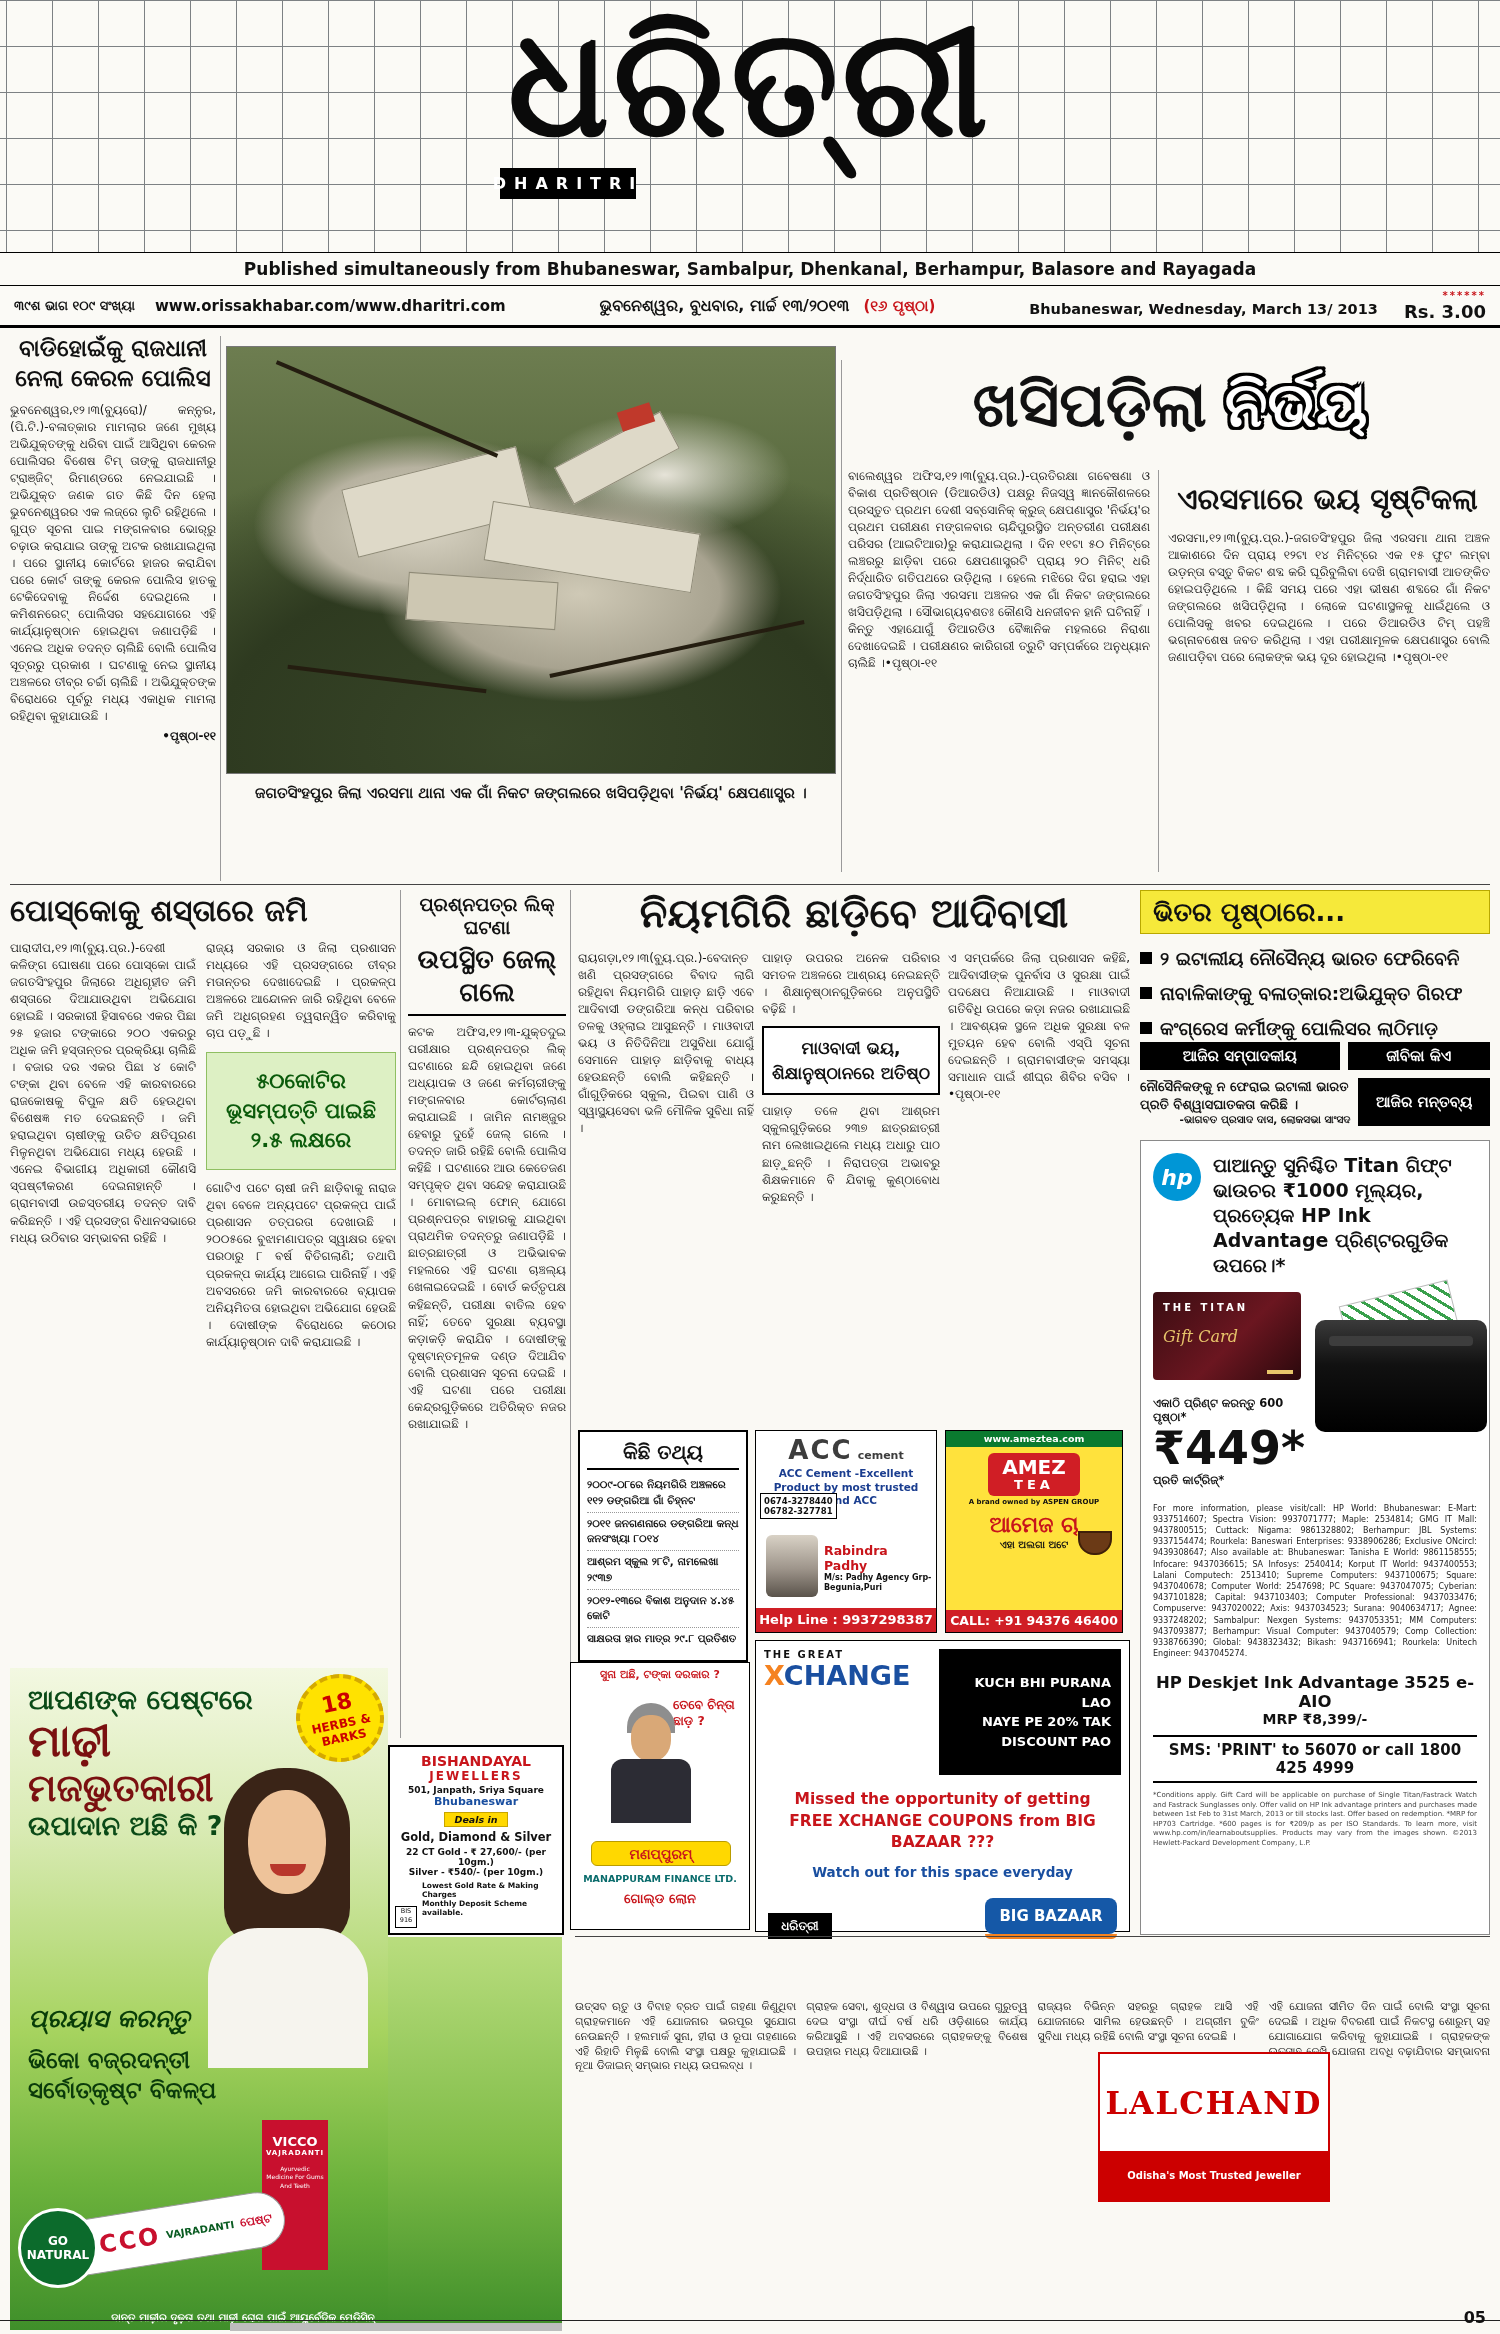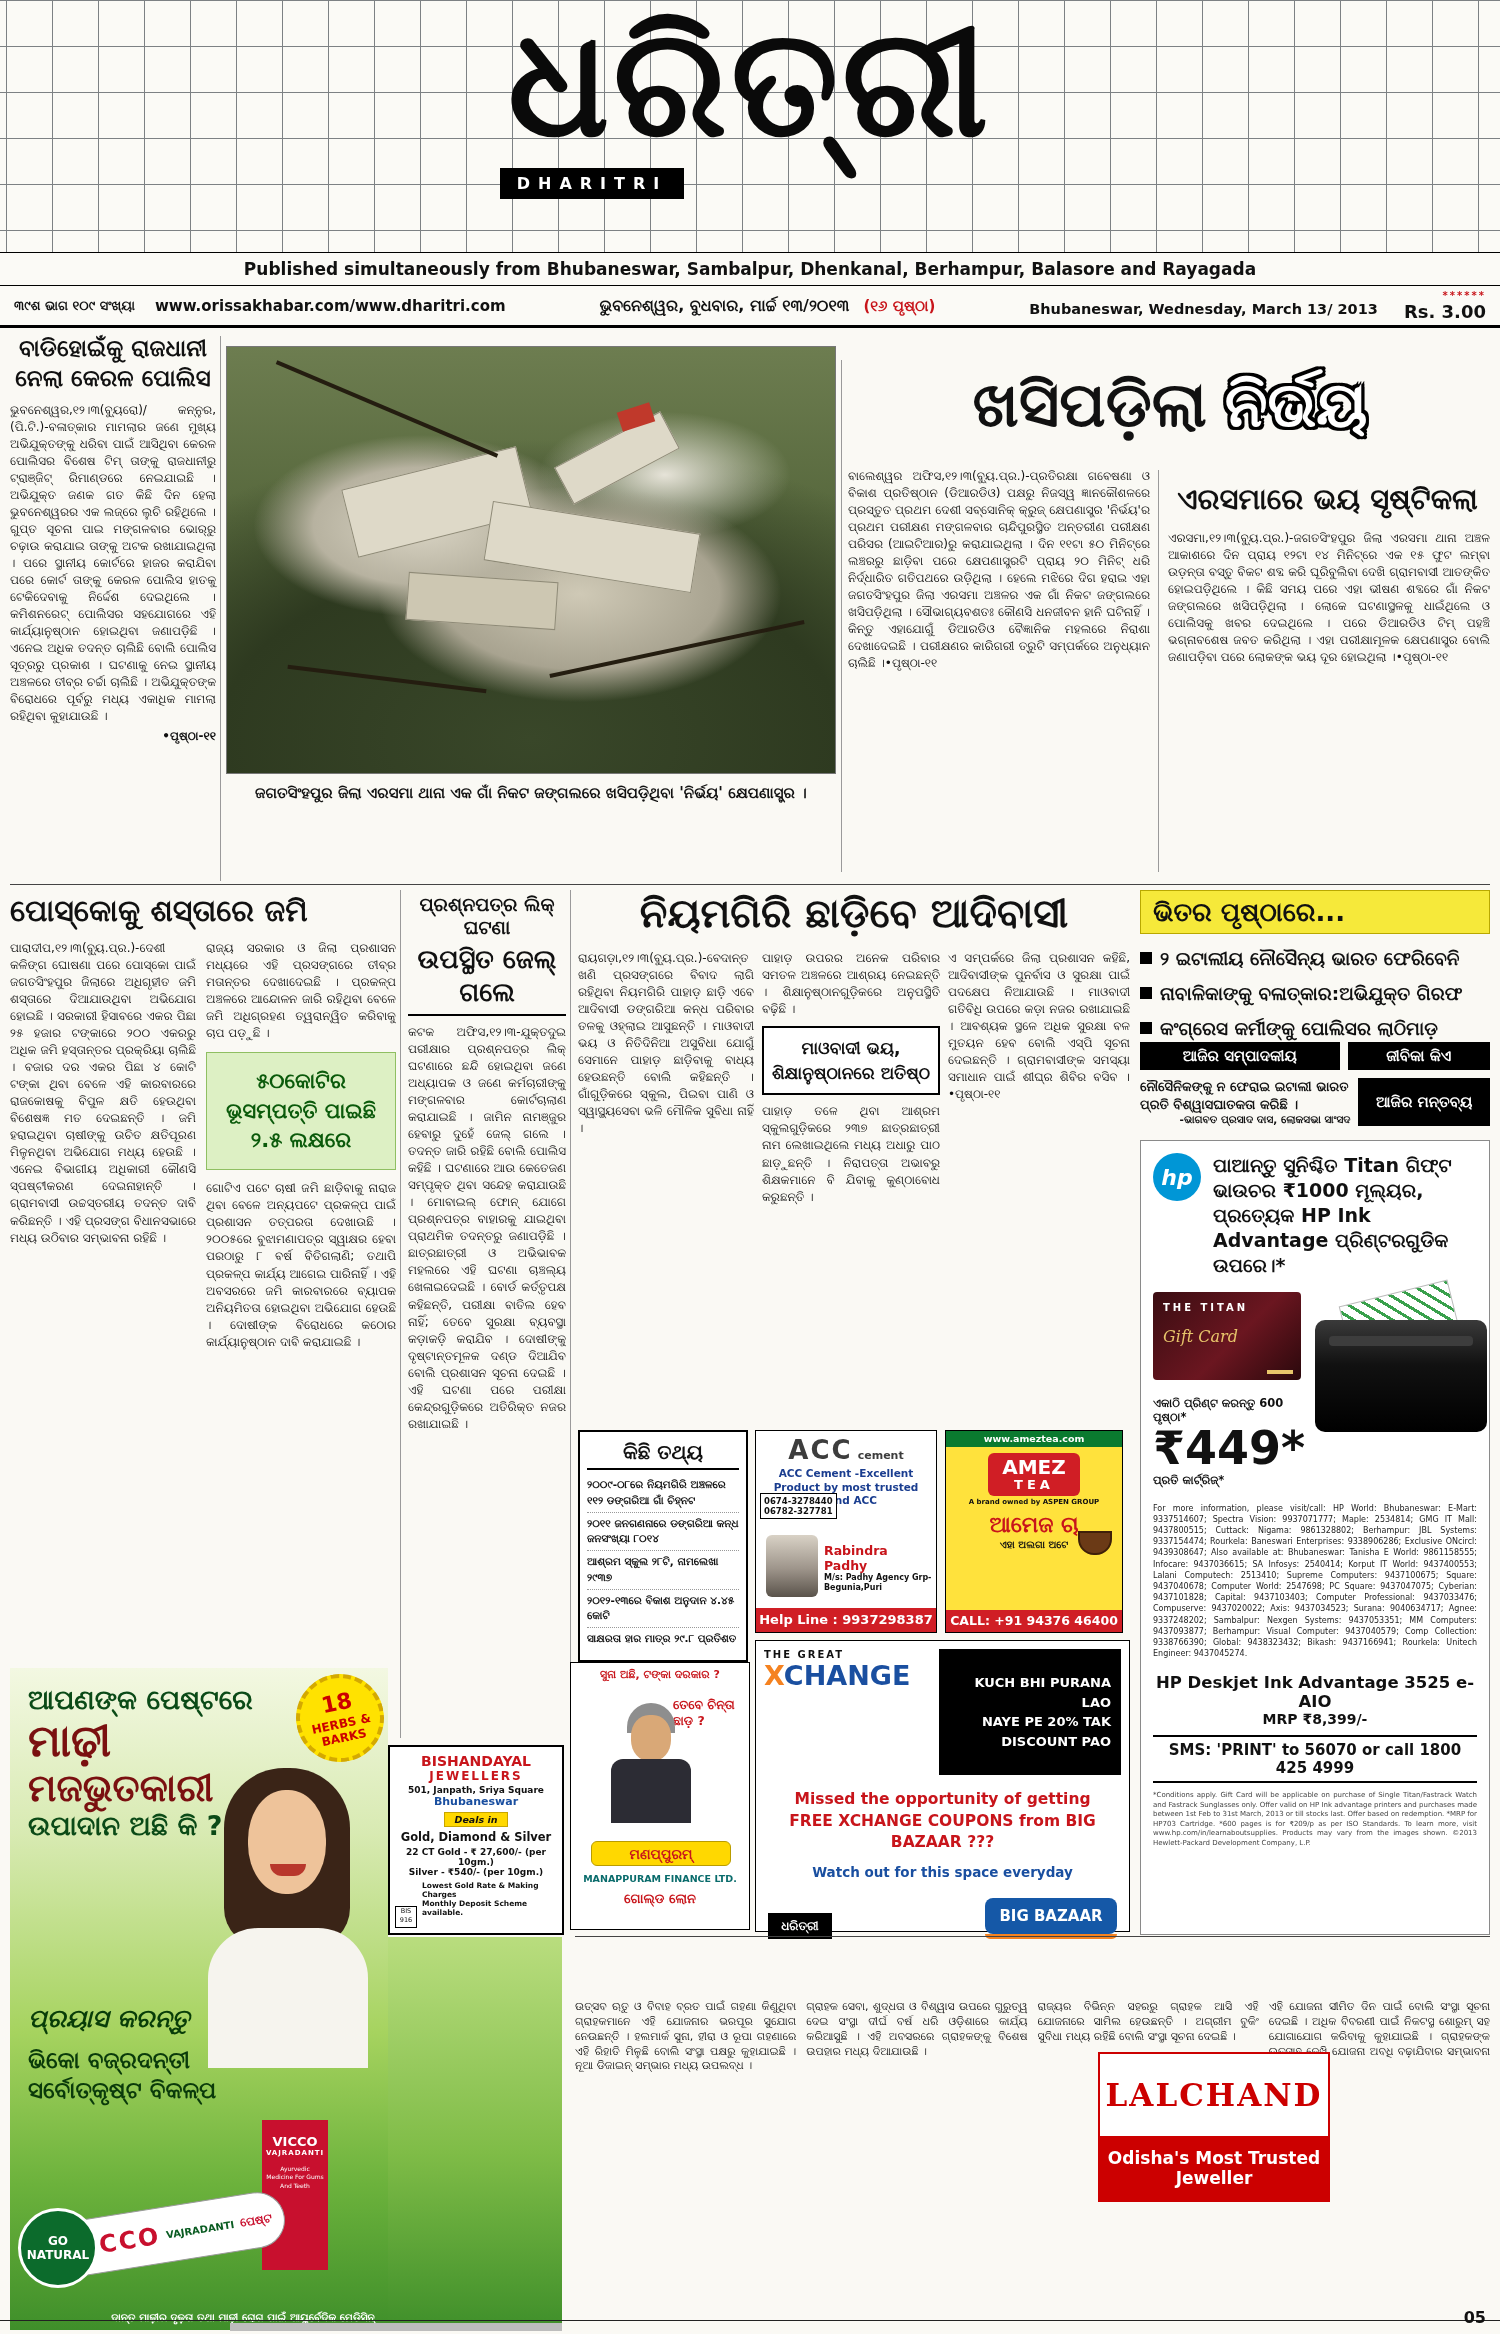--- a/index.html
+++ b/index.html
@@ -11,21 +11,21 @@
 .c{text-align:center}
 .jtext{font-size:12px;line-height:1.42;text-align:justify}
 .small{font-size:11px;line-height:1.35;text-align:justify}
 .vrule{position:absolute;width:1px;background:#9a9a9a}
 .hrule{position:absolute;height:1px;background:#444}
 
 .grid{position:absolute;left:0;top:0;width:1500px;height:252px;
  background-image:linear-gradient(to right,#7d8184 1px,transparent 1px),linear-gradient(to bottom,#7d8184 1px,transparent 1px);
  background-size:46px 46px;background-position:6px 0;background-color:#fbfaf6}
 .np-title{position:absolute;left:0;top:2px;width:100%;text-align:center;font-size:150px;line-height:1.08;font-weight:bold;color:#0a0a0a;letter-spacing:4px}
-.np-en{position:absolute;left:500px;top:168px;width:184px;height:31px;background:#000;color:#fff;display:flex;align-items:center;justify-content:center;letter-spacing:8px;font-size:16px;font-weight:bold}
+.np-en{position:absolute;left:500px;top:168px;width:136px;height:31px;background:#000;color:#fff;display:flex;align-items:center;justify-content:center;letter-spacing:8px;font-size:16px;font-weight:bold}
 .tagline{position:absolute;left:0;top:252px;width:100%;height:34px;border-top:1px solid #000;border-bottom:1px solid #000;display:flex;align-items:center;justify-content:center;font-weight:bold;font-size:17px;background:#fbfaf6}
 .infobar{position:absolute;left:0;top:286px;width:100%;height:42px;border-bottom:3px solid #000;display:flex;align-items:center;justify-content:space-between;padding:0 14px;background:#fbfaf6}
 .red{color:#c8151b}
 
 .outline{color:#fff;text-shadow:-3px -3px 0 #000,3px -3px 0 #000,-3px 3px 0 #000,3px 3px 0 #000,0 3px 0 #000,3px 0 0 #000,0 -3px 0 #000,-3px 0 0 #000}
 
 .photo{position:absolute;left:226px;top:346px;width:610px;height:428px;overflow:hidden;border:1px solid #777;
  background:
  radial-gradient(ellipse 240px 130px at 32% 42%,#d9d4c4 0%,#b7b2a0 45%,rgba(0,0,0,0) 70%),
  radial-gradient(ellipse 280px 150px at 58% 58%,#cfc9b6 0%,#a8a390 50%,rgba(0,0,0,0) 72%),
@@ -67,21 +67,21 @@
 .gonat{position:absolute;left:8px;bottom:42px;width:80px;height:80px;border-radius:50%;background:#0c6b2c;border:3px solid #fff;color:#fff;font-weight:bold;font-size:12px;display:flex;flex-direction:column;align-items:center;justify-content:center;line-height:1.2}
 .tube{position:absolute;left:44px;top:538px;width:232px;height:56px;background:#fff;border:1px solid #999;border-radius:28px;transform:rotate(-9deg);display:flex;align-items:center;justify-content:center;gap:6px}
 .cap{position:absolute;left:20px;top:562px;width:30px;height:36px;background:#ffd200;border:1px solid #b08900;transform:rotate(-9deg)}
 .carton{position:absolute;left:252px;top:452px;width:66px;height:150px;background:#c8102e;color:#fff;text-align:center;padding-top:14px}
 
 .bishan{position:absolute;left:388px;top:1745px;width:176px;height:190px;background:#fff;border:2px solid #000;text-align:center;padding:6px 6px 4px;overflow:hidden}
 .ribbon{display:inline-block;background:#ffd800;border:1px solid #c7a500;font-size:9.5px;font-weight:bold;font-style:italic;padding:1px 10px;margin:3px 0}
 
 .lalbox{position:absolute;left:1098px;top:2052px;width:232px;height:150px;background:#fff;border:2px solid #c00;display:flex;flex-direction:column;justify-content:flex-end;overflow:hidden}
 .lalname{font-family:"DejaVu Serif","Liberation Serif",serif;color:#c00;font-weight:bold;font-size:31px;letter-spacing:2px;text-align:center;flex:1;display:flex;align-items:center;justify-content:center}
-.lalbar{background:#c00;color:#fff;font-weight:bold;font-size:17px;text-align:center;padding:12px 0}
+.lalbar{background:#c00;color:#fff;font-weight:bold;font-size:10px;text-align:center;padding:19px 0}
 
 .graybar{position:absolute;left:230px;top:2323px;width:332px;height:8px;background:#bdbdbd}
 </style>
 </head>
 <body>
 
 <div class="page">
 
   <div class="grid"></div>
   <div class="np-title">ଧରିତ୍ରୀ</div>

